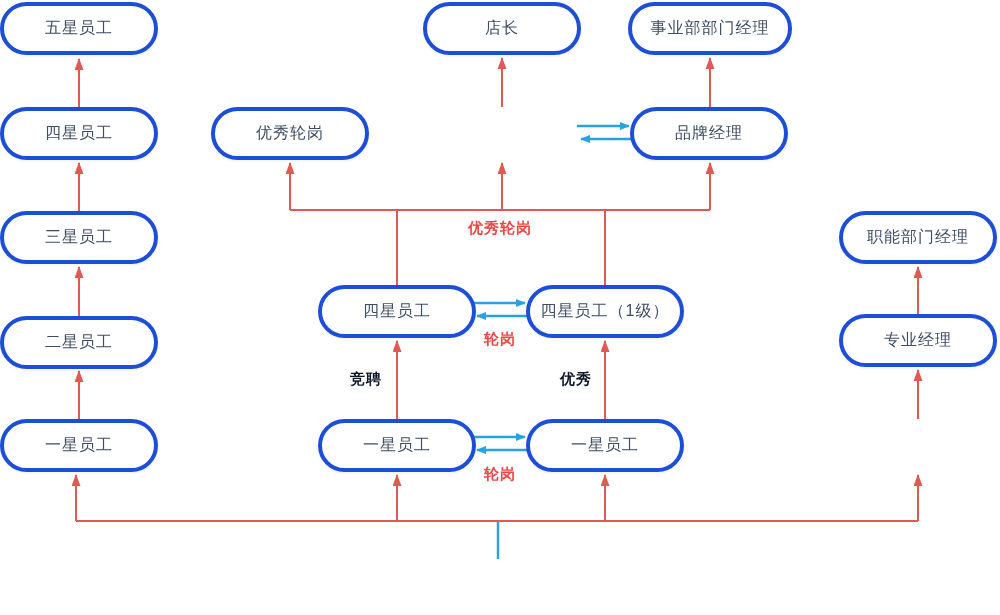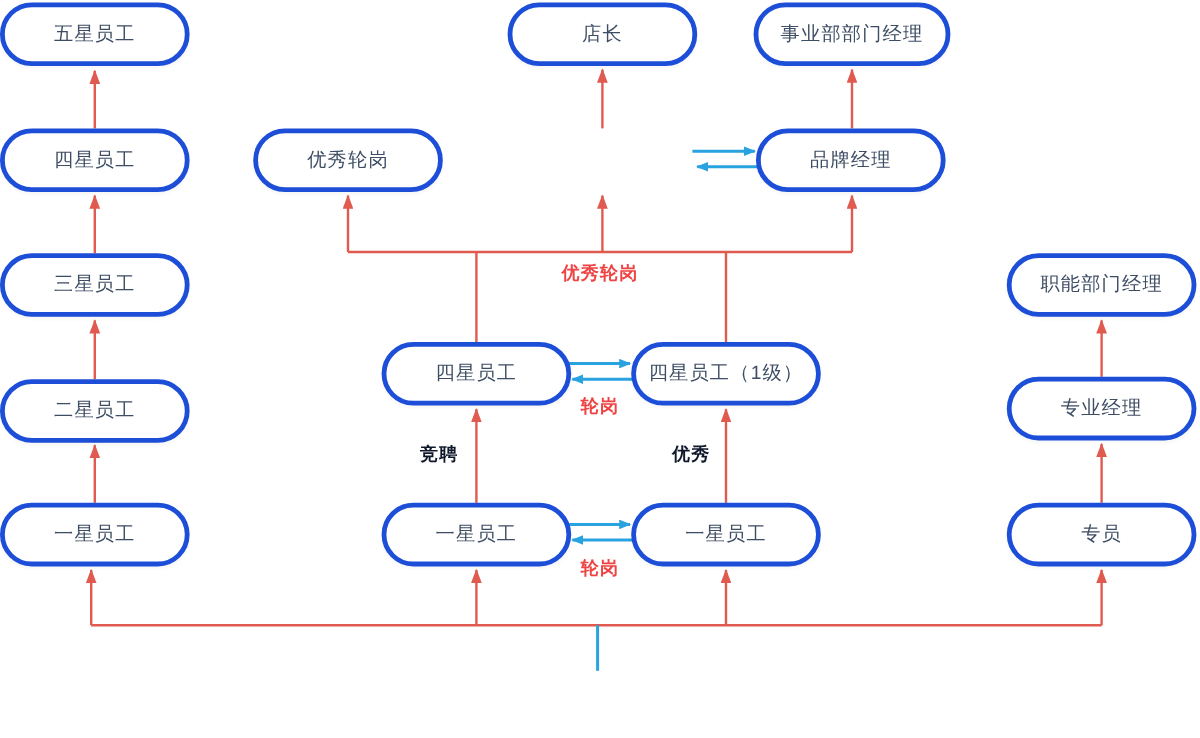--- a/index.html
+++ b/index.html
@@ -124,23 +124,20 @@
   <div class="node" style="left:839px;top:211px">
       <span>职能部门经理</span>
     </div>
 
   <div class="node" style="left:630px;top:107px">
       <span>品牌经理</span>
     </div>
   <div class="node" style="left:839px;top:314px">
       <span>专业经理</span>
     </div>
-  <div class="node" style="left:839px;top:419px">
-      <span>专员</span>
-    </div>
 
   <div class="node" style="left:318px;top:285px">
       <span>四星员工</span>
     </div>
   <div class="node" style="left:526px;top:285px">
       <span>四星员工（1级）</span>
     </div>
   <div class="node" style="left:318px;top:419px">
       <span>一星员工</span>
     </div>

